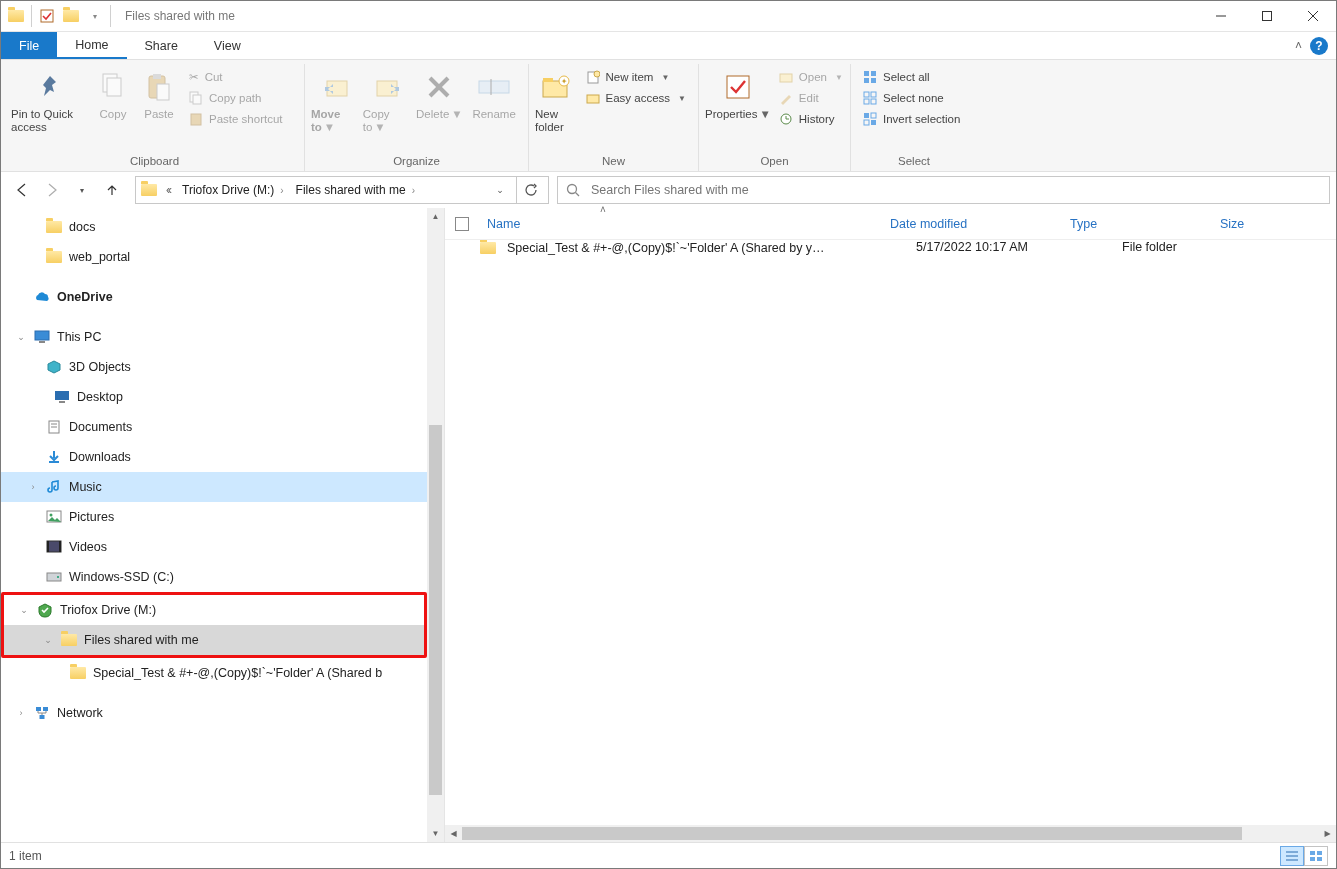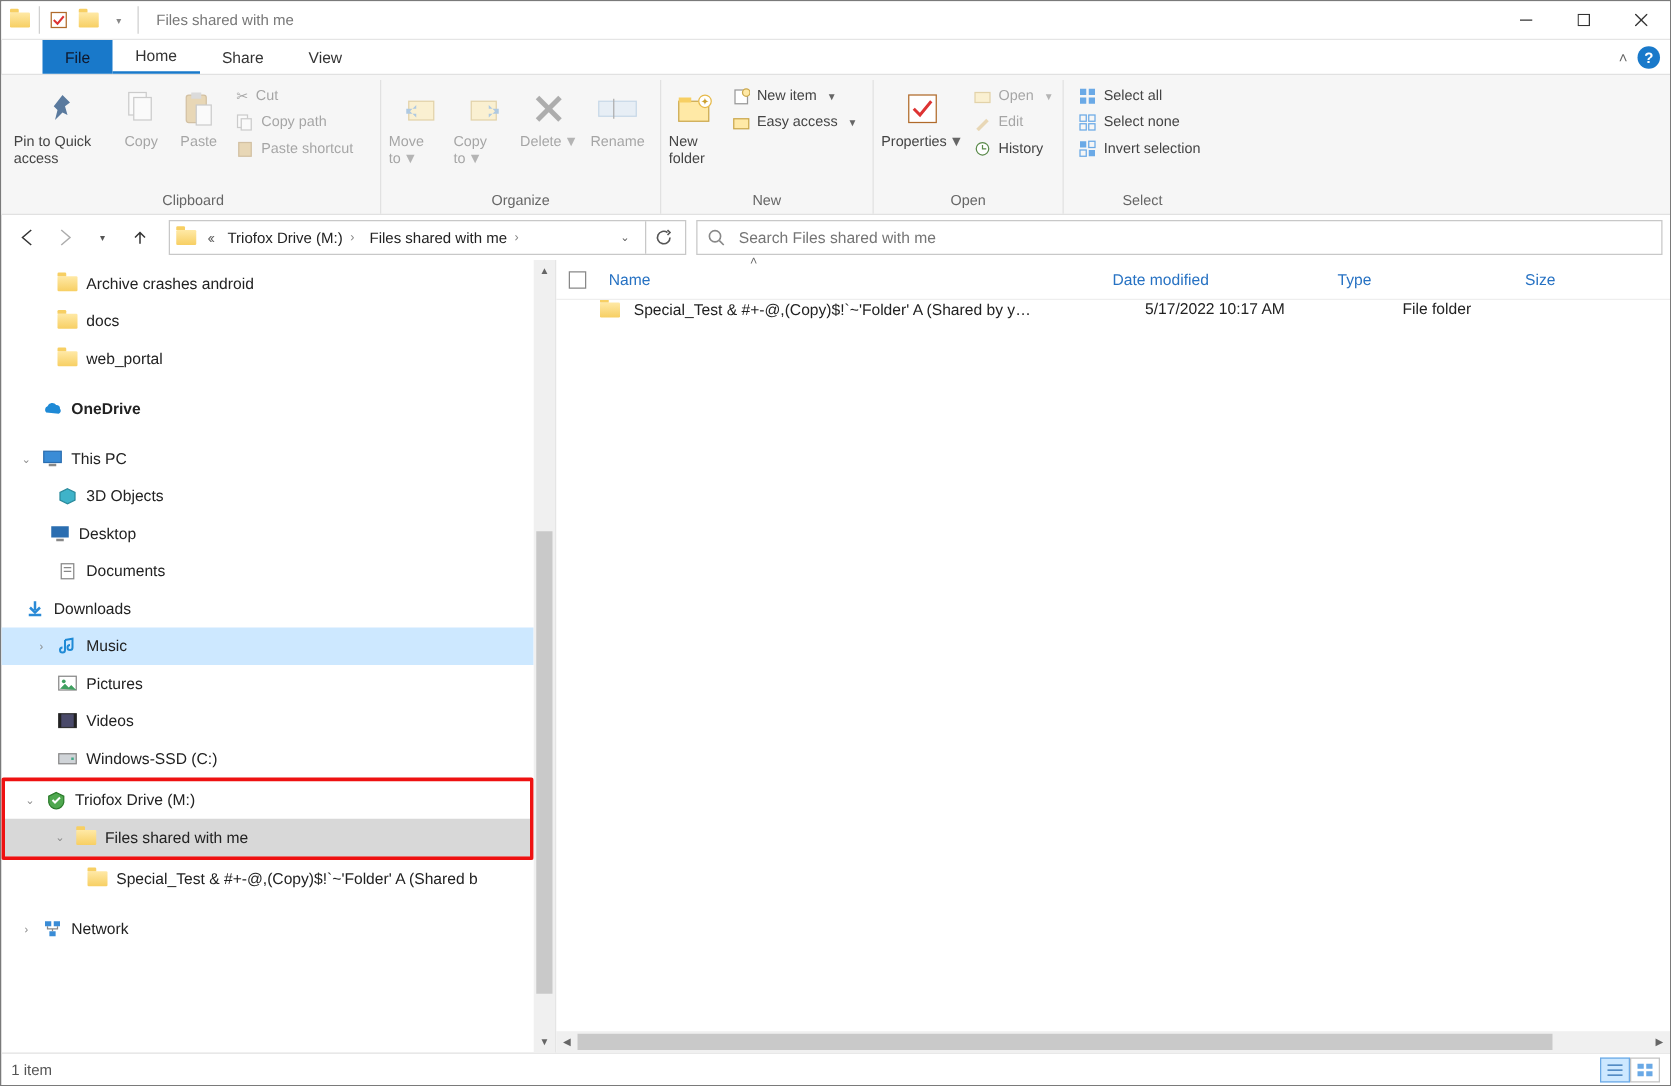--- a/index.html
+++ b/index.html
@@ -8,21 +8,21 @@
   .titlebar { height: 31px; display: flex; align-items: center; background: #fff; border-bottom: 1px solid #e5e5e5; }
   .titlebar .qat { display: flex; align-items: center; gap: 6px; padding: 0 6px; }
   .qat .sep { width: 1px; height: 22px; background: #d0d0d0; }
   .qat .icon { width: 18px; height: 18px; display: inline-flex; align-items: center; justify-content: center; }
   .titlebar .title { flex: 1; padding-left: 8px; color: #777; font-size: 12px; }
   .titlebar .winbtns { display: flex; }
   .winbtn { width: 46px; height: 31px; display: flex; align-items: center; justify-content: center; color: #555; }
   
   .tabs { height: 28px; display: flex; align-items: stretch; border-bottom: 1px solid #e1e1e1; }
   .tab { padding: 0 18px; display: flex; align-items: center; font-size: 12.5px; color: #333; }
-  .tab.file { background: #1979ca; color: #0f172a; margin-left: 33px; }
+  .tab.file { background: #1979ca; color: #ffffff; }
   .tab.active { border-bottom: 2px solid #1979ca; }
   .tab-right { margin-left: auto; display: flex; align-items: center; gap: 8px; padding: 0 8px; }
   .help-circle { width: 18px; height: 18px; border-radius: 50%; background: #1979ca; color: #fff; display: flex; align-items: center; justify-content: center; font-weight: bold; font-size: 12px; }
   
   .ribbon { height: 112px; background: #f6f6f6; border-bottom: 1px solid #e1e1e1; display: flex; padding: 4px 4px 0 4px; }
   .group { border-right: 1px solid #e1e1e1; display: flex; flex-direction: column; padding: 0 6px; min-width: 60px; }
   .group:last-child { border-right: none; }
   .group-body { flex: 1; display: flex; align-items: flex-start; gap: 2px; }
   .group-label { text-align: center; font-size: 11.5px; color: #666; padding: 2px 0 4px 0; }
   .bigbtn { width: 62px; display: flex; flex-direction: column; align-items: center; padding-top: 6px; gap: 4px; color: #444; }
@@ -191,21 +191,21 @@
             </svg>
             <span>Paste shortcut</span>
           </div>
       </div>
     </div>
     <div class="group-label">Clipboard</div>
   </div>
 
   <div class="group" style="width:224px;">
     <div class="group-body">
-      <div class="bigbtn disabled" style="width:50px;">
+      <div class="bigbtn disabled" style="width:50px;font-weight:bold;">
         <div class="bigicon">
             <svg width="30" height="28">
               <rect x="6" y="8" width="20" height="15" fill="#ffe9a6" stroke="#cba84d"></rect>
               <path d="M4 14 l8 0 l0 -3 l-5 5 l5 5 l0 -3 l-8 0 z" fill="#5a93c9"></path>
             </svg>
           </div>
         <span><span>Move to</span><span class="dd">▼</span></span>
       </div>
       <div class="bigbtn disabled" style="width:50px;">
         <div class="bigicon">
@@ -400,27 +400,20 @@
 
 <div class="mainbody">
 
   <div class="treewrap">
     <div class="tree" id="tree">
         <div class="node" style="padding-left: 26px;">
           <span class="tw"></span>
           <span class="nodeicon">
             <span class="folder-ico"></span>
           </span>
-          <span>Archive crashes android</span>
-        </div>
-        <div class="node" style="padding-left: 26px;">
-          <span class="tw"></span>
-          <span class="nodeicon">
-            <span class="folder-ico"></span>
-          </span>
           <span>docs</span>
         </div>
         <div class="node" style="padding-left: 26px;">
           <span class="tw"></span>
           <span class="nodeicon">
             <span class="folder-ico"></span>
           </span>
           <span>web_portal</span>
         </div>
         <div class="node" style="margin-top: 10px; padding-left: 14px; font-weight: bold;">
@@ -444,42 +437,42 @@
         </div>
         <div class="node" style="padding-left: 26px;">
           <span class="tw"></span>
           <span class="nodeicon">
             <svg width="18" height="16">
               <path d="M9 2 l6 3 v6 l-6 3 l-6 -3 v-6 z" fill="#3fb3c9" stroke="#2a8a9c"></path>
             </svg>
           </span>
           <span>3D Objects</span>
         </div>
-        <div class="node" style="padding-left: 20px;">
+        <div class="node" style="padding-left: 34px;">
           <span class="tw"></span>
           <span class="nodeicon">
             <svg width="18" height="16">
               <rect x="2" y="2" width="14" height="9" fill="#2a6db0"></rect>
               <rect x="6" y="12" width="6" height="2" fill="#888"></rect>
             </svg>
           </span>
           <span>Desktop</span>
         </div>
         <div class="node" style="padding-left: 26px;">
           <span class="tw"></span>
           <span class="nodeicon">
             <svg width="16" height="16">
               <rect x="3" y="2" width="10" height="12" fill="#fff" stroke="#888"></rect>
               <line x1="5" y1="5" x2="11" y2="5" stroke="#888"></line>
               <line x1="5" y1="8" x2="11" y2="8" stroke="#888"></line>
             </svg>
           </span>
           <span>Documents</span>
         </div>
-        <div class="node" style="">
+        <div class="node" style="padding-left: 26px;">
           <span class="tw"></span>
           <span class="nodeicon">
             <svg width="16" height="16">
               <path d="M8 2 v7 M4 7 l4 4 l4 -4" fill="none" stroke="#2a8ad6" stroke-width="2"></path>
               <line x1="3" y1="13" x2="13" y2="13" stroke="#2a8ad6" stroke-width="2"></line>
             </svg>
           </span>
           <span>Downloads</span>
         </div>
         <div class="node highlight" style="padding-left: 26px;">

